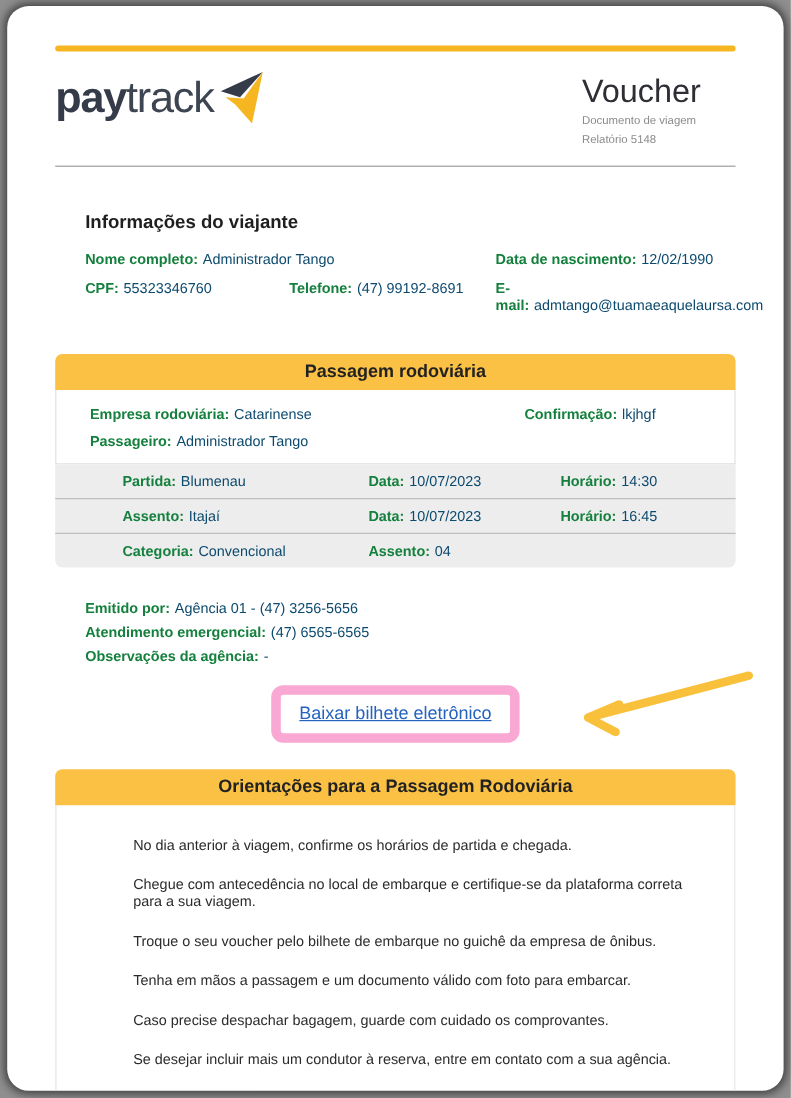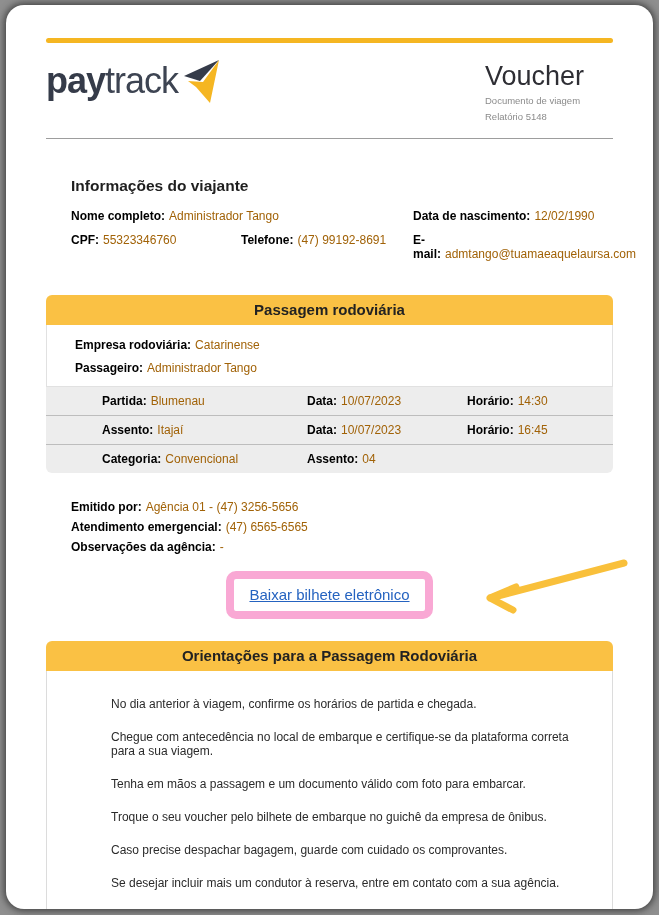--- a/index.html
+++ b/index.html
@@ -49,22 +49,22 @@
     color: #1f1f1f;
   }
   .traveler-grid {
     margin: 14px 0 0 25px;
     display: grid;
     grid-template-columns: 170px 172px 1fr;
     row-gap: 10px;
     font-size: 12px;
   }
   .span2 { grid-column: 1 / span 2; }
-  .lbl { font-weight: 700; color: #000000; }
-  .val { color: #a16207; margin-left: 4px; }
+  .lbl { font-weight: 700; color: #15803d; }
+  .val { color: #0c4a6e; margin-left: 4px; }
 
   .yellow-header {
     margin-top: 34px;
     background: #fac144;
     border-radius: 6px 6px 0 0;
     text-align: center;
     font-size: 15px;
     font-weight: 700;
     color: #222;
     padding: 6px 16px 7px;
@@ -180,20 +180,23 @@
       <span class="lbl">E-mail:</span><span class="val">admtango@tuamaeaquelaursa.com</span>
     </div>
   </div>
 
   <div class="yellow-header">Passagem rodoviária</div>
 
   <div class="ticket-info">
     <div class="ticket-info-row1">
       <div>
         <span class="lbl">Empresa rodoviária:</span><span class="val">Catarinense</span>
+      </div>
+      <div>
+        <span class="lbl">Confirmação:</span><span class="val">lkjhgf</span>
       </div>
     </div>
     <div class="ticket-info-row2">
       <span class="lbl">Passageiro:</span><span class="val">Administrador Tango</span>
     </div>
   </div>
 
   <div class="gray-table">
     <div class="gray-row">
       <div>
@@ -250,20 +253,20 @@
         <path d="M44 43 L70 32 M44 43 L67 55" stroke="#f9c03b" stroke-width="7" stroke-linecap="round" fill="none"></path>
       </svg>
     </span>
   </div>
 
   <div class="yellow-header" style="margin-top: 22px;">Orientações para a Passagem Rodoviária</div>
 
   <div class="guide-body">
     <p>No dia anterior à viagem, confirme os horários de partida e chegada.</p>
     <p>Chegue com antecedência no local de embarque e certifique-se da plataforma correta para a sua viagem.</p>
+    <p>Troque o seu voucher pelo bilhete de embarque no guichê da empresa de ônibus.</p>
     <p>Tenha em mãos a passagem e um documento válido com foto para embarcar.</p>
-    <p>Troque o seu voucher pelo bilhete de embarque no guichê da empresa de ônibus.</p>
     <p>Caso precise despachar bagagem, guarde com cuidado os comprovantes.</p>
     <p>Se desejar incluir mais um condutor à reserva, entre em contato com a sua agência.</p>
 
   </div>
 
 </div>
 
 </body></html>

